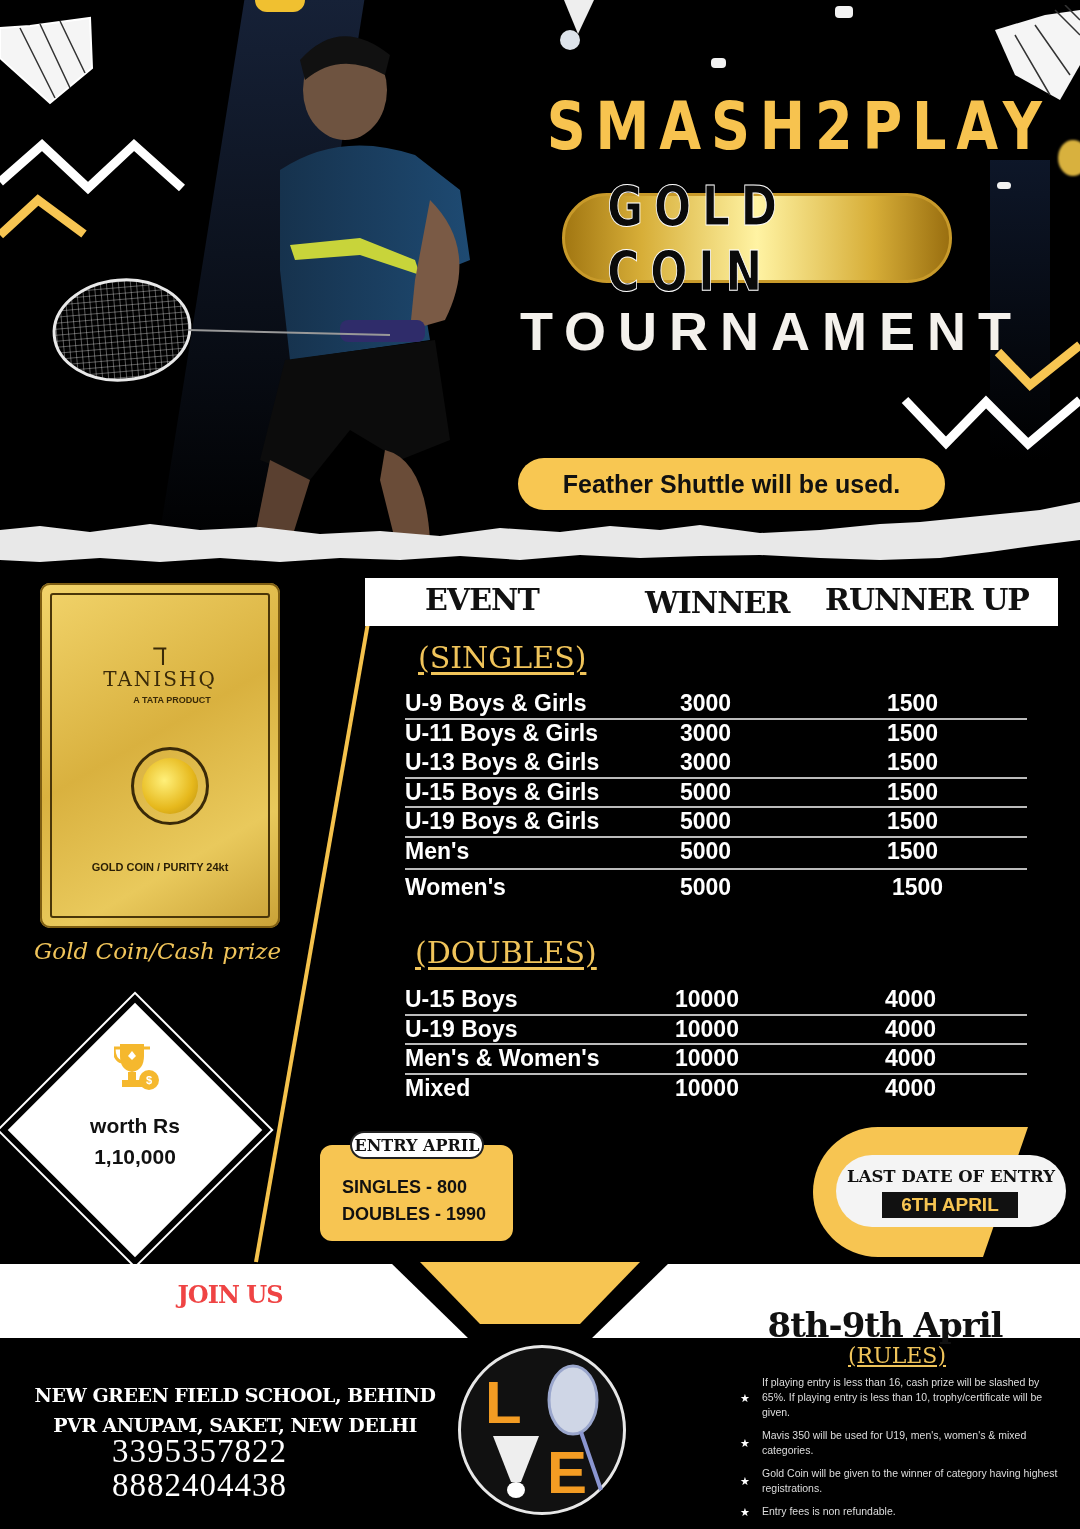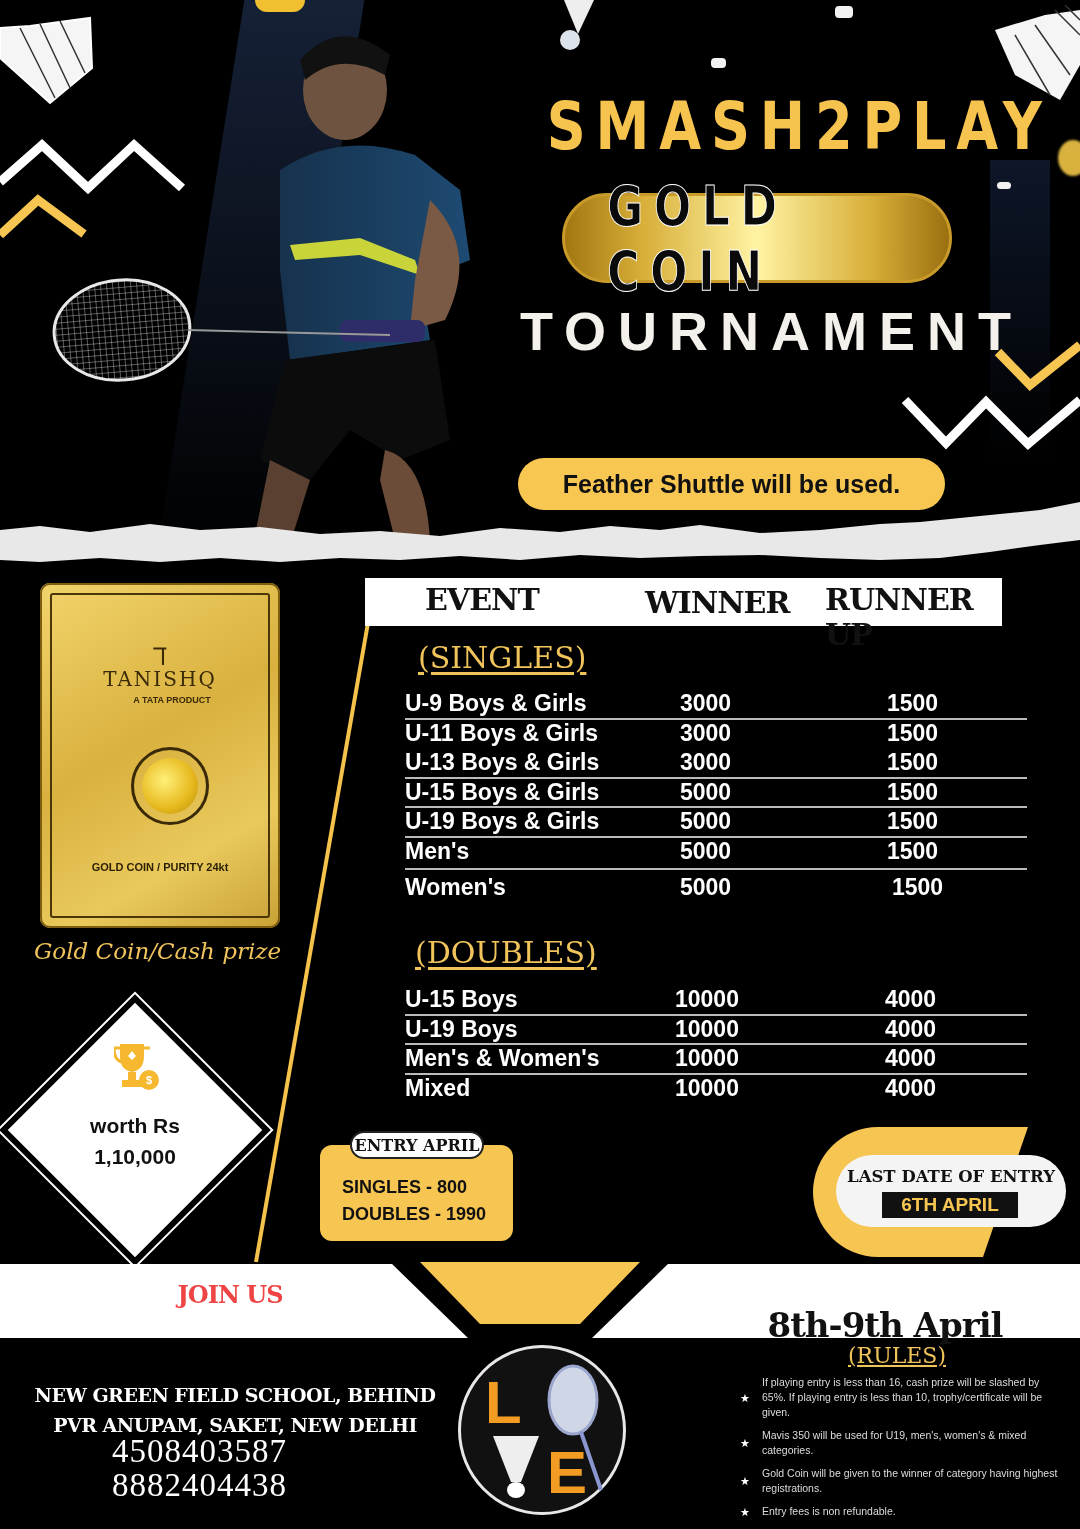--- a/index.html
+++ b/index.html
@@ -33,21 +33,21 @@
   .card-caption { left:20px; top:938px; width:275px; text-align:center; font-family:"DejaVu Serif", serif; font-style:italic; font-size:23px; color:#f0c45a; }
 
   .diamond-wrap { left:10px; top:1005px; width:250px; height:250px; }
   .diamond { position:absolute; left:35px; top:35px; width:180px; height:180px; background:#fff; transform:rotate(45deg); outline:2px solid #fff; outline-offset:6px; }
   .diamond-text { position:absolute; left:0; top:105px; width:250px; text-align:center; color:#111; font-family:"Liberation Sans", sans-serif; font-weight:bold; font-size:21px; line-height:31px; }
   .trophy { position:absolute; left:104px; top:37px; width:46px; height:50px; }
 
   .slash { left:0; top:0; width:1080px; height:1529px; pointer-events:none; }
 
   
-  .table-head { left:365px; top:578px; width:637px; height:48px; background:#fff; }
+  .table-head { left:365px; top:578px; width:693px; height:48px; background:#fff; }
   .th { position:absolute; top:4px; font-family:"DejaVu Serif", serif; font-weight:bold; font-size:30px; color:#111; letter-spacing:-1px; }
   .section-title { font-family:"DejaVu Serif", serif; font-size:30px; color:#f0c45a; text-decoration:underline; text-underline-offset:4px; }
   .rows { left:405px; width:622px; }
   .row { position:relative; height:29.5px; font-family:"Liberation Sans", sans-serif; font-weight:bold; font-size:23px; color:#fff; }
   .row.line { border-bottom:2px solid #bbb; }
   .row span { position:absolute; top:0; }
   .c1 { left:0; } .c2 { left:275px; } .c3 { left:482px; }
 
   
   .fees-box { left:320px; top:1145px; width:193px; height:96px; border-radius:12px; background:#f7c552; }
@@ -283,21 +283,21 @@
   <path d="M40 0 L260 0 L200 62 L100 62 Z" fill="#f7c552"></path>
 </svg>
 <div class="abs join">JOIN US</div>
 <div class="abs dates">8th-9th April</div>
 
 <div class="abs address">
   <div>NEW GREEN FIELD SCHOOL, BEHIND</div>
   <div>PVR ANUPAM, SAKET, NEW DELHI</div>
 </div>
 <div class="abs phones">
-  <div>4508403587</div>
+  <div>3395357822</div>
   <div>8882404438</div>
 </div>
 
 <div class="abs love">
   <span class="love-l">L</span>
   <svg class="abs" style="left:80px;top:14px" width="70" height="130">
     <ellipse cx="32" cy="38" rx="24" ry="34" fill="#cfd6e6" stroke="#9aa6cc" stroke-width="3"></ellipse>
     <line x1="40" y1="70" x2="60" y2="128" stroke="#8b96d0" stroke-width="4"></line>
   </svg>
   <svg class="abs" style="left:30px;top:88px" width="50" height="70">

